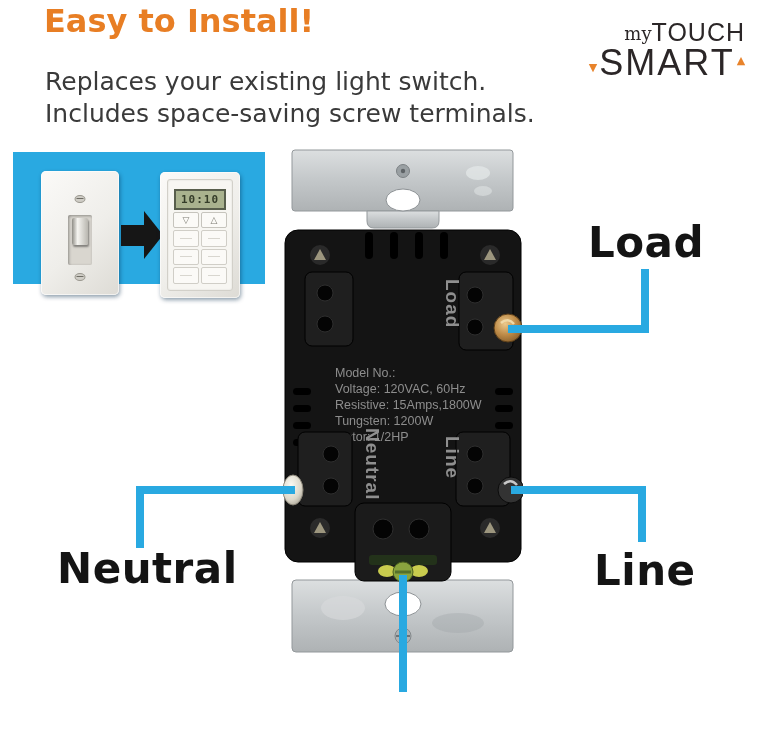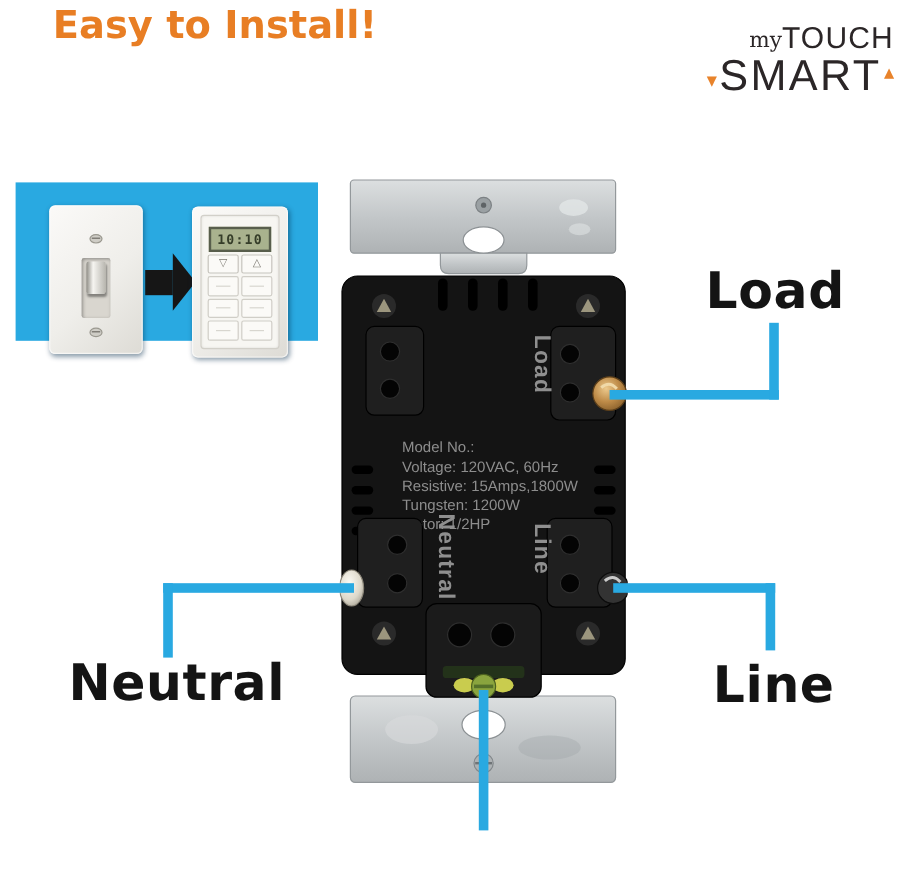--- a/index.html
+++ b/index.html
@@ -86,20 +86,24 @@
   }
   
   #device{position:absolute;left:283px;top:143px;}
 </style>
 </head>
 <body>
 
 <div id="canvas">
 
   <div class="title">Easy to Install!</div>
+  <div class="subtitle">
+    <span>Replaces your existing light switch.</span>
+    <span>Includes space-saving screw terminals.</span>
+  </div>
 
   <div class="logo">
     <div class="logo-row1"><span class="logo-my">my</span><span>TOUCH</span></div>
     <div class="logo-row2">
       <span class="logo-tri left">▼</span>
       <span class="logo-smart">SMART</span>
       <span class="logo-tri right">▲</span>
     </div>
   </div>
 

